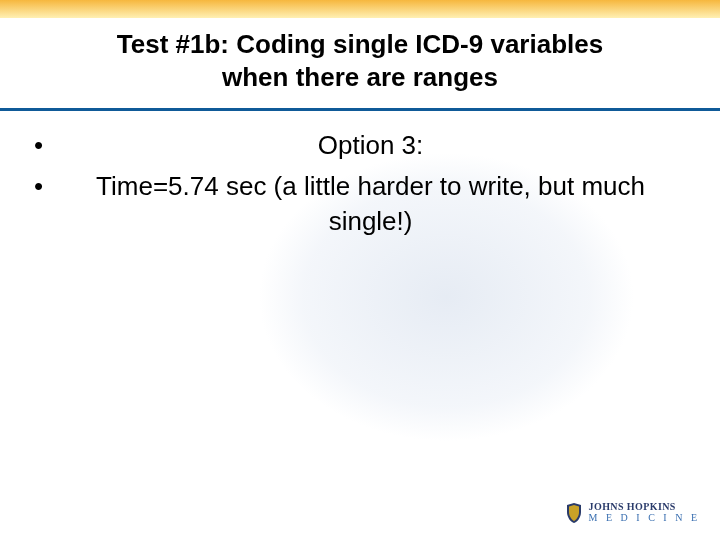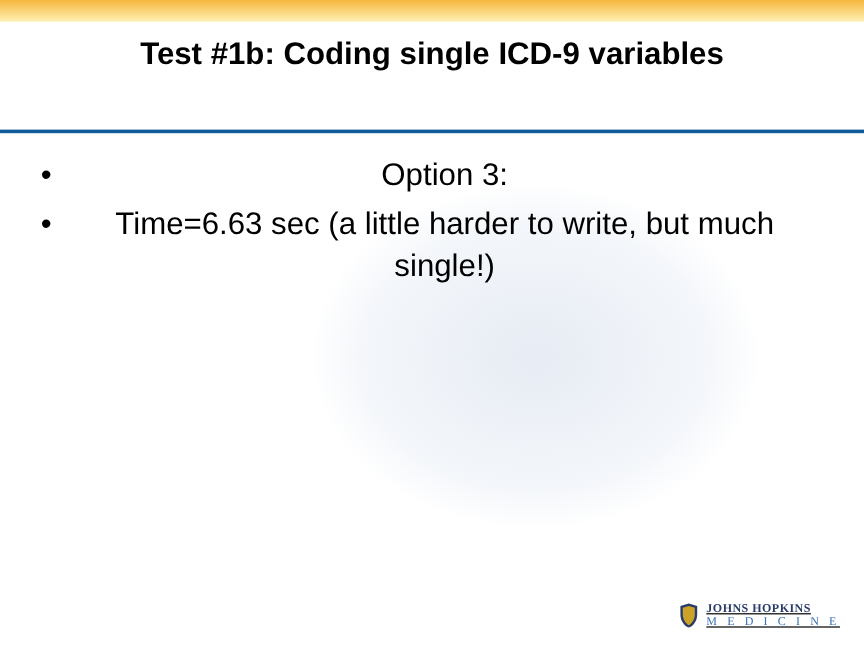--- a/index.html
+++ b/index.html
@@ -78,23 +78,22 @@
     letter-spacing: 1px;
     word-spacing: 2px;
     white-space: pre-wrap;
     margin-bottom: 12px;
   }
   .logo {
     position: absolute;
     right: 20px;
     bottom: 16px;
     display: flex;
-    align-items: flex-end;
+    align-items: flex-start;
     gap: 6px;
-    text-decoration: underline;
   }
   .logo svg { display: block; }
   .logo-text {
     font-family: Georgia, 'Times New Roman', serif;
     font-size: 10px;
     letter-spacing: 0.4px;
     line-height: 1.05;
     color: #2a3b6a;
   }
   .logo-text .ln1 { font-weight: bold; }
@@ -102,36 +101,37 @@
 </style>
 </head>
 <body>
 
 <div class="slide">
 
   <div class="top-stripe"></div>
 
   <div class="title">
     <span>Test #1b: Coding single ICD-9 variables</span><br>
+    <span>when there are ranges</span>
   </div>
 
   <div class="rule"></div>
 
   <div class="body">
 
     <div class="bullet">
       <span class="dot">•</span>
       <span class="text">Option 3:</span>
     </div>
 
 
     <div class="bullet">
       <span class="dot">•</span>
       <span class="text">
-        <span>Time=6.63 sec (a little harder to write, but </span><span class="em">much</span><span> single!)</span>
+        <span>Time=5.74 sec (a little harder to write, but </span><span class="em">much</span><span> single!)</span>
       </span>
     </div>
 
   </div>
 
   <div class="logo">
     <span>
       <svg width="18" height="22" viewBox="0 0 18 22">
         <path d="M9 1 L16 3 V10 C16 16 12 20 9 21 C6 20 2 16 2 10 V3 Z" fill="#2a3b6a"></path>
         <path d="M9 3 L14 4.5 V10 C14 14.5 11 18 9 19 C7 18 4 14.5 4 10 V4.5 Z" fill="#c9a227"></path>

